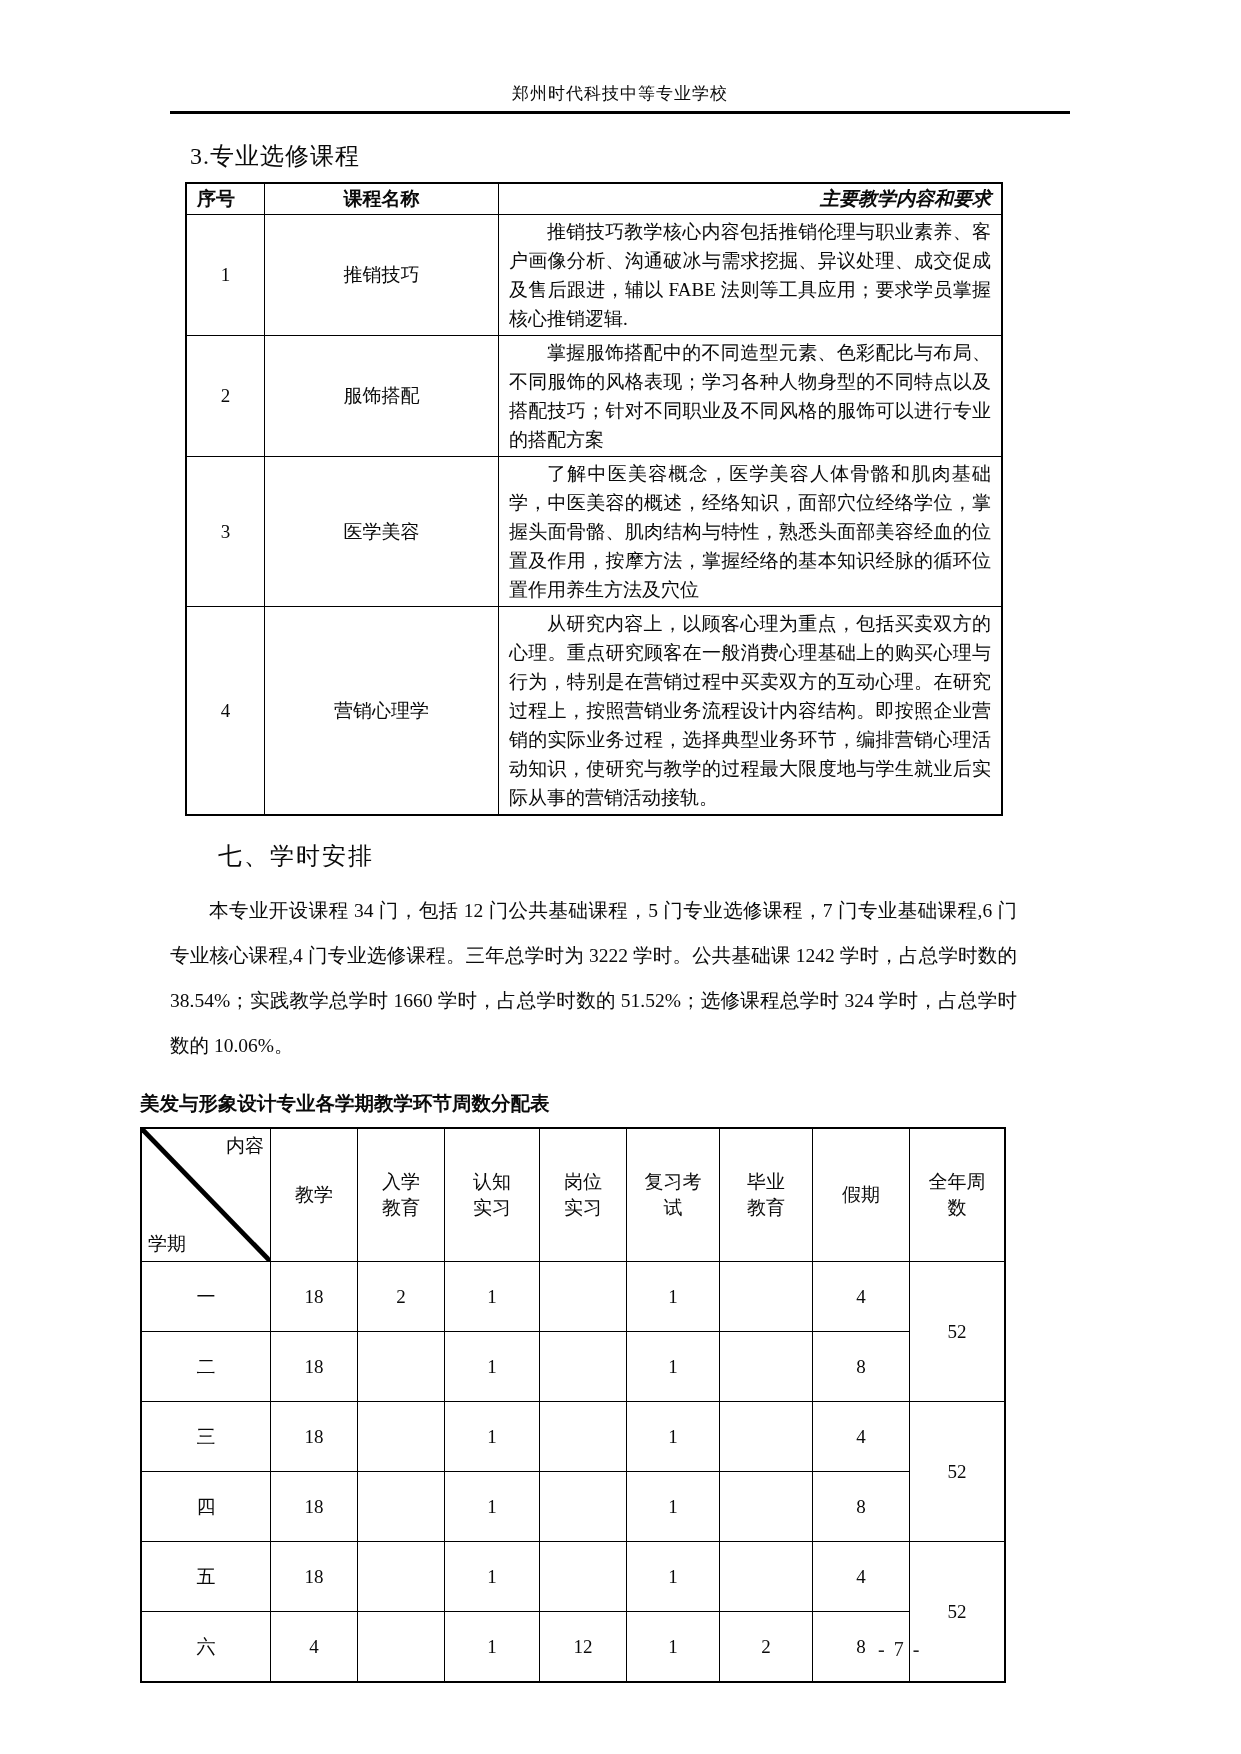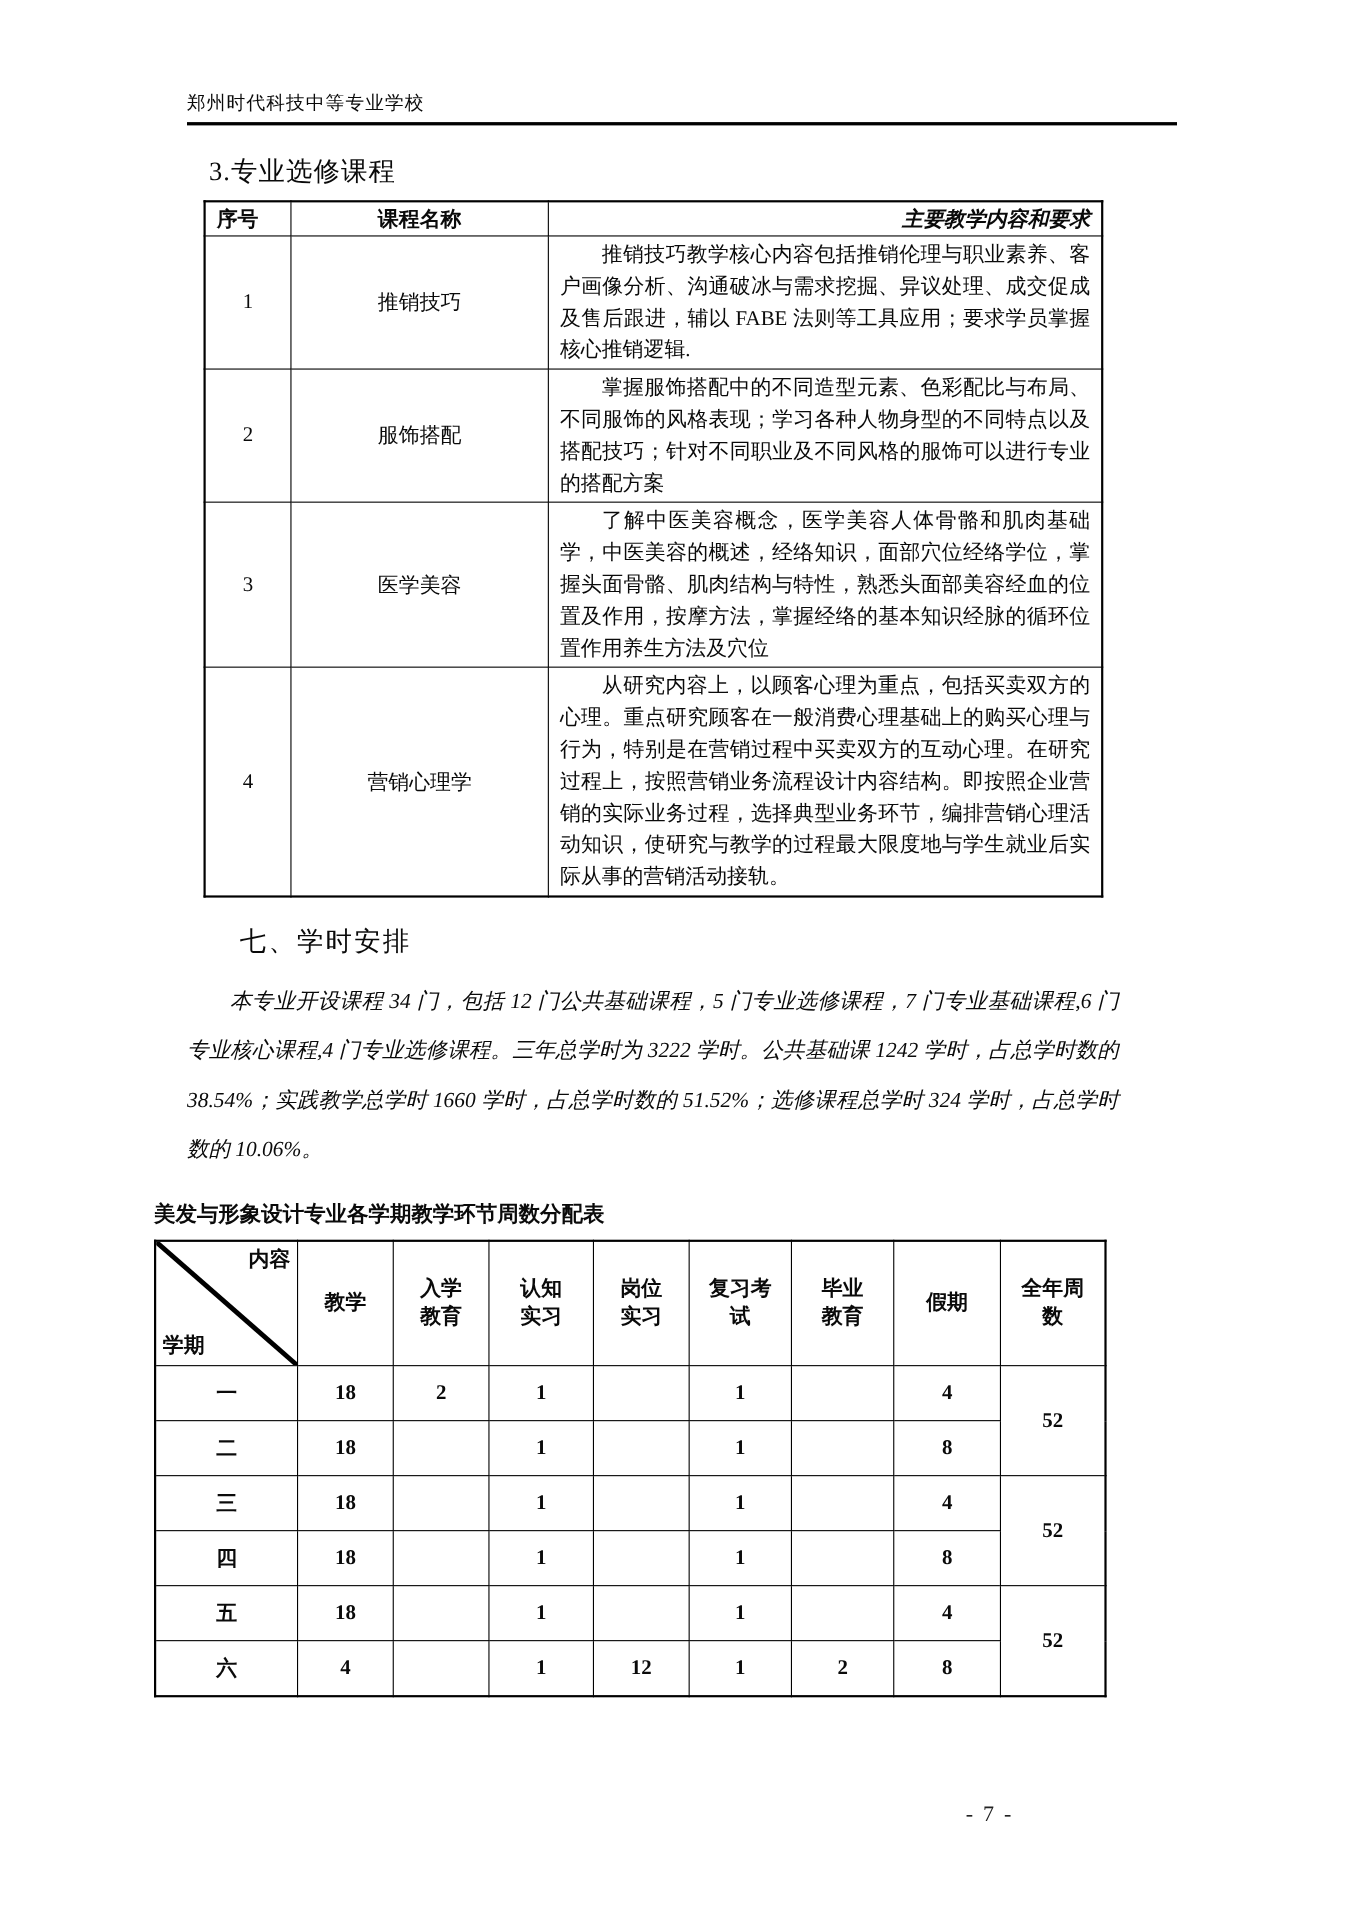--- a/index.html
+++ b/index.html
@@ -4,37 +4,37 @@
 <style>
   html,body{margin:0;padding:0;}
   body{
     width:1241px;height:1754px;
     background:#ffffff;
     font-family:"Liberation Serif","DejaVu Serif",serif;
     color:#0a0a0a;
     position:relative;
     overflow:hidden;
   }
-  .doc-header{margin:82px 0 0 170px;width:900px;font-size:17px;letter-spacing:1px;}
+  .doc-header{margin:82px 0 0 170px;width:900px;text-align:center;font-size:17px;letter-spacing:1px;}
   .header-rule{margin:6px 0 0 170px;width:900px;height:3px;background:#000;}
   .sec-heading-3{margin:26px 0 0 190px;font-size:24px;font-weight:normal;letter-spacing:1px;}
   table{border-collapse:collapse;table-layout:fixed;}
   .electives-table{margin:10px 0 0 185px;width:752px;border:2px solid #000;}
   .electives-table th,.electives-table td{border:1.5px solid #000;padding:2px 10px;}
   .electives-table th{font-size:19px;font-weight:bold;}
   .th-no{width:57px;vertical-align:top;text-align:left;padding-top:6px;}
   .th-course{width:213px;text-align:center;vertical-align:bottom;padding-bottom:8px;}
   .th-content{width:482px;text-align:right;vertical-align:bottom;padding-bottom:8px;font-style:italic;}
   .cell-no,.cell-course{text-align:center;vertical-align:middle;font-size:19px;}
   .cell-content{font-size:19px;line-height:29px;text-align:justify;text-indent:2em;vertical-align:middle;}
   .sec-heading-7{margin:24px 0 0 218px;font-size:24px;font-weight:normal;letter-spacing:2px;}
-  .hours-paragraph{margin:16px 16px 0 170px;width:847px;font-size:19.5px;line-height:45px;text-align:justify;text-indent:2em;font-style:italic;}
+  .hours-paragraph{margin:16px 16px 0 170px;width:847px;font-size:19.5px;line-height:45px;text-align:justify;text-indent:2em;}
   .schedule-title{margin:22px 0 0 140px;width:822px;font-size:19.5px;font-weight:bold;}
   .schedule-table{margin:10px 0 0 140px;width:822px;border:2px solid #000;font-size:19px;}
-  .schedule-table th,.schedule-table td{border:1.5px solid #000;text-align:center;vertical-align:middle;font-weight:bold;padding:4px 4px;}
+  .schedule-table th,.schedule-table td{border:1.5px solid #000;text-align:center;vertical-align:middle;font-weight:normal;padding:14px 4px;}
   .schedule-table thead th{height:66px;white-space:pre-line;line-height:26px;}
   .schedule-table tbody td,.schedule-table tbody th{height:41px;}
   .corner-cell{position:relative;width:120px;padding:0;}
   .corner-cell svg{position:absolute;left:0;top:0;width:100%;height:100%;}
   .corner-top{position:absolute;right:6px;top:4px;font-size:19px;}
   .corner-bottom{position:absolute;left:6px;bottom:4px;font-size:19px;}
   .c-teach{width:78px;margin-top:28px;}.c-enroll{width:78px;}.c-cog{width:86px;}.c-post{width:78px;}
   .c-review{width:84px;}.c-grad{width:84px;}.c-holiday{width:88px;}.c-year{width:86px;margin-top:48px;}
   .page-number{position:absolute;left:878px;top:1638px;font-size:20px;color:#222;letter-spacing:2px;}
 </style>

